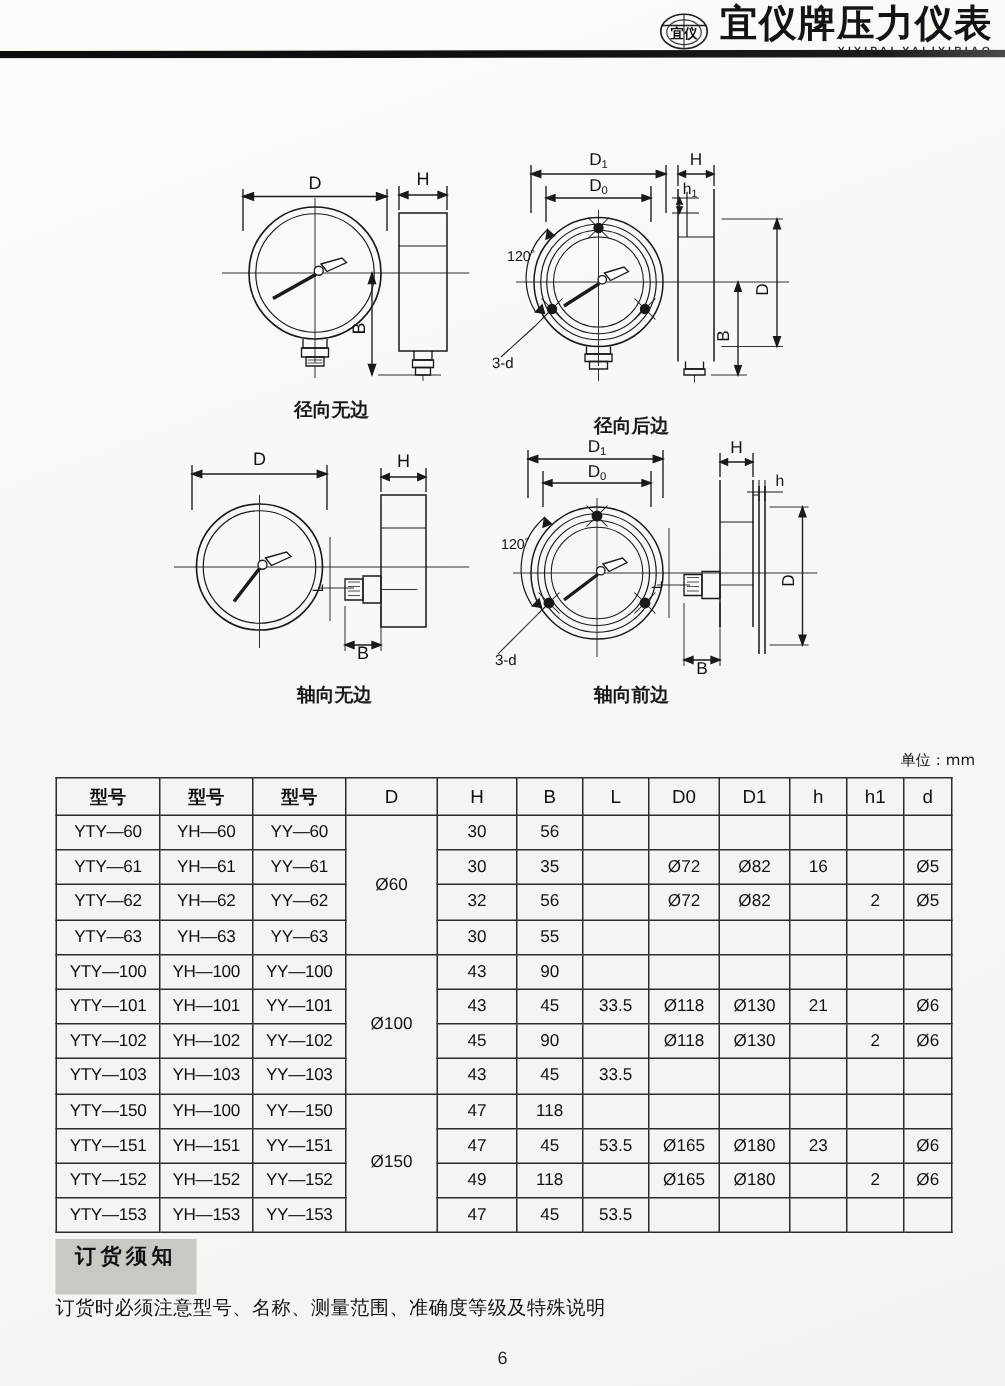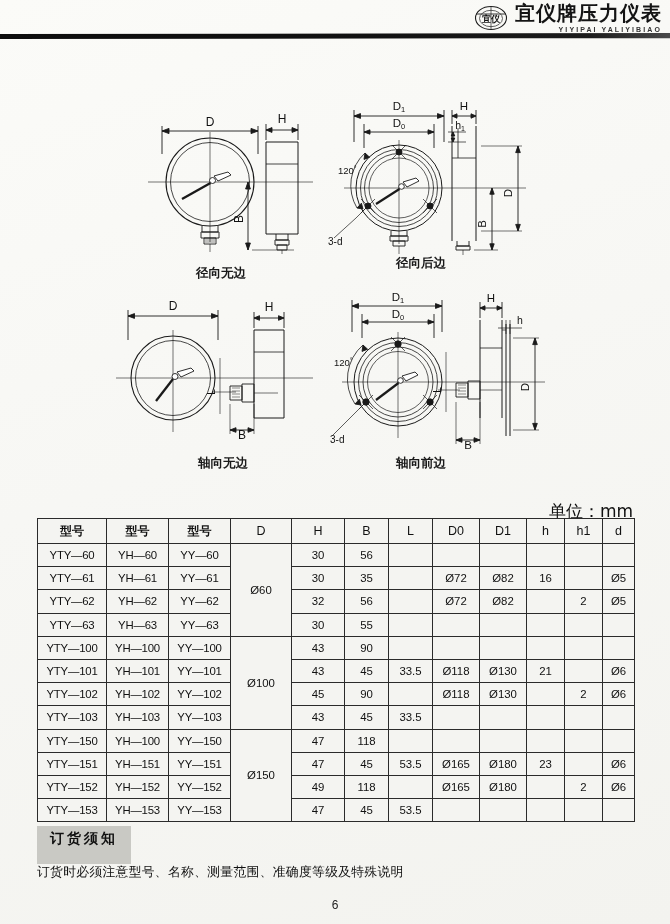--- a/index.html
+++ b/index.html
@@ -9,35 +9,35 @@
     font-family:"Liberation Sans","DejaVu Sans",sans-serif;
     color:#111;
   }
   .page{position:absolute;inset:0;
     background:linear-gradient(160deg,#fbfbf8 0%,#f7f7f4 45%,#f3f3ef 100%);}
 
   
   .brandbar{position:absolute;left:0;top:0;width:670px;height:44px;}
   .logo-wrap{position:absolute;right:8px;top:3px;display:flex;align-items:center;gap:7px;}
   .logo-mark{width:34px;height:26px;position:relative;}
-  .brand-cn{font-size:20px;font-weight:bold;letter-spacing:1px;line-height:1;
+  .brand-cn{font-size:25px;font-weight:bold;letter-spacing:1px;line-height:1;
     color:#141414;font-family:"DejaVu Sans","Liberation Sans",sans-serif;}
   .brand-py{font-size:7px;letter-spacing:2.1px;color:#333;margin-top:3px;
     font-family:"Liberation Sans",sans-serif;font-weight:bold;text-align:right;}
   .rule{position:absolute;left:0;top:33px;width:670px;height:6px;
     background:linear-gradient(90deg,#0d0d0d 0%,#111 55%,#1c1c1c 88%,#4a4a4a 100%);
     clip-path:polygon(0 18%,100% 0,100% 86%,0 100%);}
 
   
   .dwg{position:absolute;}
   .cap{position:absolute;font-size:12.5px;font-weight:bold;color:#1a1a1a;
     font-family:"DejaVu Sans","Liberation Sans",sans-serif;white-space:nowrap;}
 
   
-  .unit{position:absolute;right:37px;top:500px;font-size:17px;color:#111;
+  .unit{position:absolute;right:20px;top:500px;font-size:10px;color:#111;
     font-family:"DejaVu Sans","Liberation Sans",sans-serif;white-space:nowrap;}
 
   
   .tblwrap{position:absolute;left:37px;top:518px;width:597px;}
   table.spec{border-collapse:collapse;width:597px;table-layout:fixed;
     background:#f4f4f1;}
   table.spec td,table.spec th{
     border:1px solid #2b2b2b;
     font-size:11.4px;text-align:center;vertical-align:middle;
     padding:0;height:22.2px;color:#111;font-weight:normal;
@@ -214,21 +214,21 @@
       <text x="73" y="14" font-size="11.5" text-anchor="middle" fill="#111">D<tspan font-size="7.5" dy="2">1</tspan></text>
       <text x="73" y="31" font-size="11.5" text-anchor="middle" fill="#111">D<tspan font-size="7.5" dy="2">0</tspan></text>
       <text x="138" y="14" font-size="11.5" text-anchor="middle" fill="#111">H</text>
       <text x="134" y="33" font-size="10.5" text-anchor="middle" fill="#111">h<tspan font-size="7" dy="2">1</tspan></text>
       <text x="186" y="97" font-size="11.5" text-anchor="middle" fill="#111" transform="rotate(-90 186 97)">D</text>
       <text x="160" y="128" font-size="11.5" text-anchor="middle" fill="#111" transform="rotate(-90 160 128)">B</text>
       <text x="12" y="78" font-size="9.5" fill="#111">120<tspan font-size="7" dy="-3">°</tspan></text>
       <text x="2" y="149" font-size="10" fill="#111">3-d</text>
     </svg>
   </div>
-  <div class="cap" style="left:396px;top:255px;text-align:right;">径向后边</div>
+  <div class="cap" style="left:396px;top:276px;text-align:right;">径向后边</div>
 
   <div class="dwg" style="left:108px;top:296px;">
     <svg width="205" height="150" viewBox="0 0 205 150">
       <g stroke="#1a1a1a" fill="none" stroke-width="0.9">
 
         <path d="M20 14 L20 44 M110 14 L110 44"></path>
         <path d="M20 20 L110 20"></path>
         <path d="M20 20 l6.5 -2.4 v4.8 z" fill="#1a1a1a"></path>
         <path d="M110 20 l-6.5 -2.4 v4.8 z" fill="#1a1a1a"></path>
 

